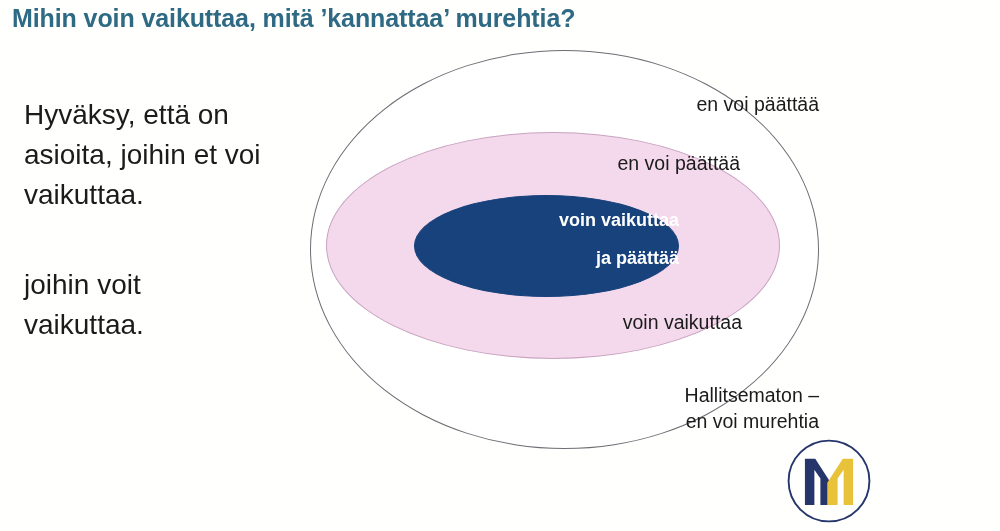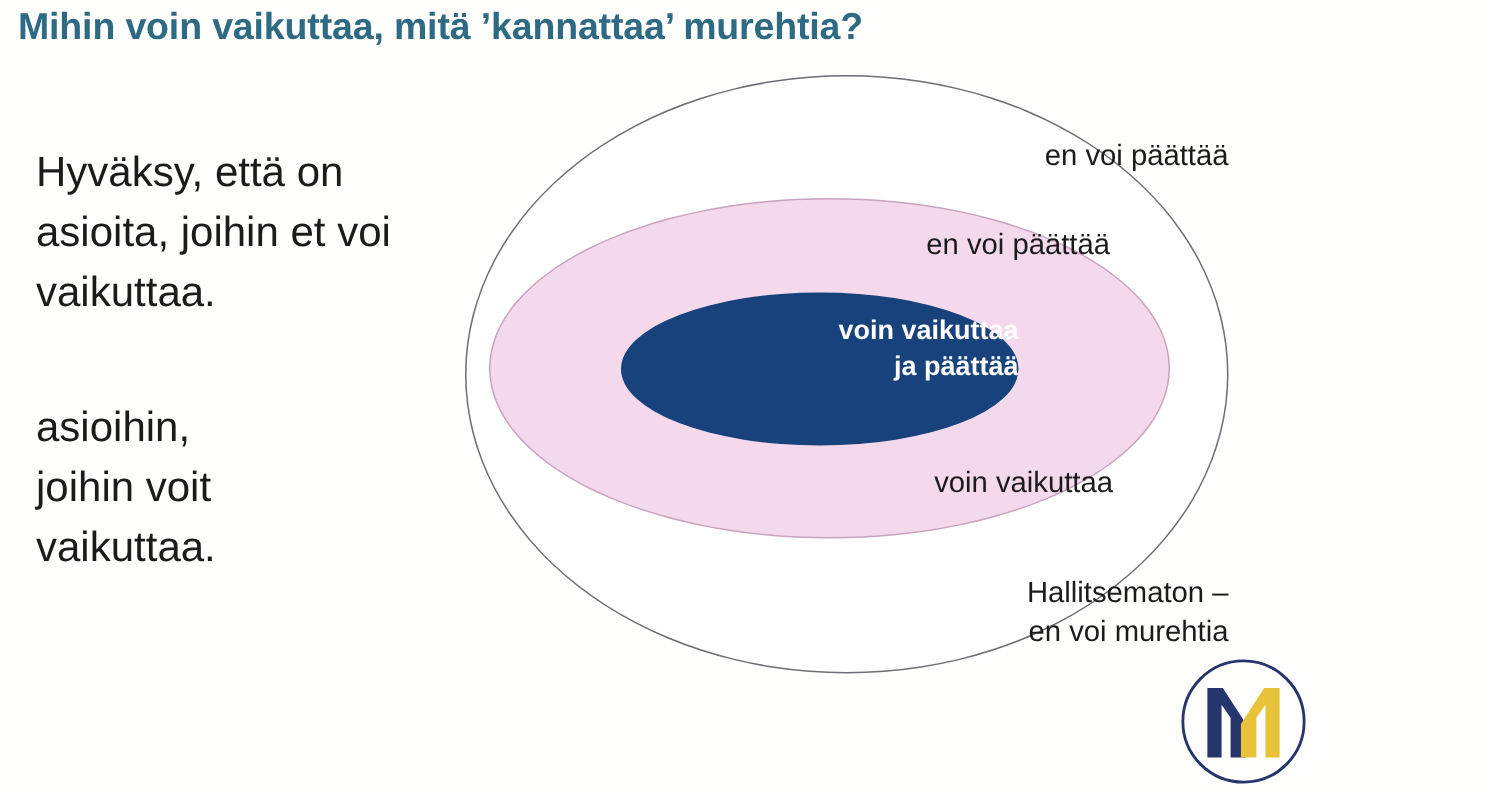--- a/index.html
+++ b/index.html
@@ -120,21 +120,21 @@
 
   #label-inner {
     left: 104px;
     width: 265px;
     top: 158px;
     color: #ffffff;
     font-weight: bold;
     font-size: 18px;
   }
   #label-inner .line { display: block; }
-  #label-inner .line + .line { }
+  #label-inner .line + .line { margin-top: 14px; }
 
   
   #logo {
     position: absolute;
     left: 786px;
     top: 437px;
     width: 205px;
     height: 88px;
     display: flex;
     align-items: center;
@@ -159,21 +159,20 @@
 
 <div id="slide-title">Mihin voin vaikuttaa, mitä ’kannattaa’ murehtia?</div>
 
 <div class="body-text" id="left-text-top">
   <span class="line">Hyväksy, että on</span>
   <span class="line">asioita, joihin et voi</span>
   <span class="line">vaikuttaa.</span>
 </div>
 
 <div class="body-text" id="left-text-bottom">
-  <span class="line">asioihin,</span>
   <span class="line">joihin voit</span>
   <span class="line">vaikuttaa.</span>
 </div>
 
 <div id="diagram">
 
   <div class="ellipse" id="ellipse-outer"></div>
 
   <div class="ellipse" id="ellipse-middle"></div>
 

